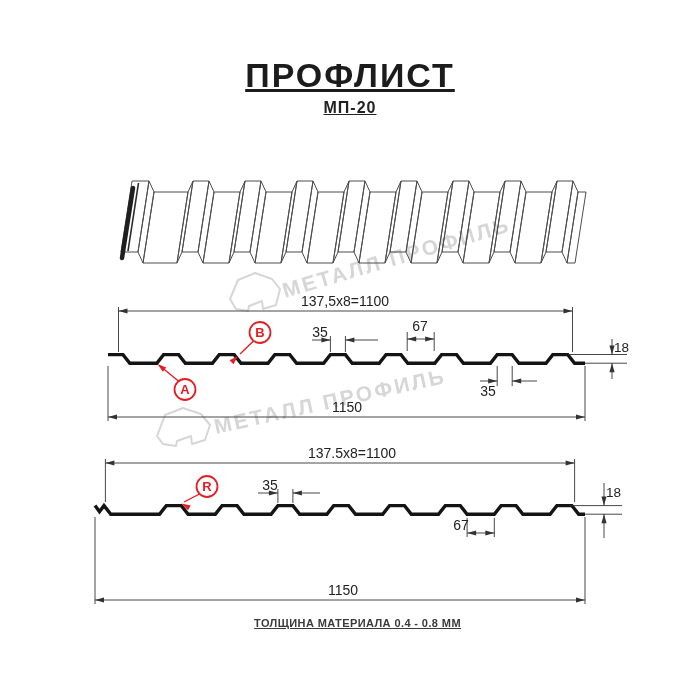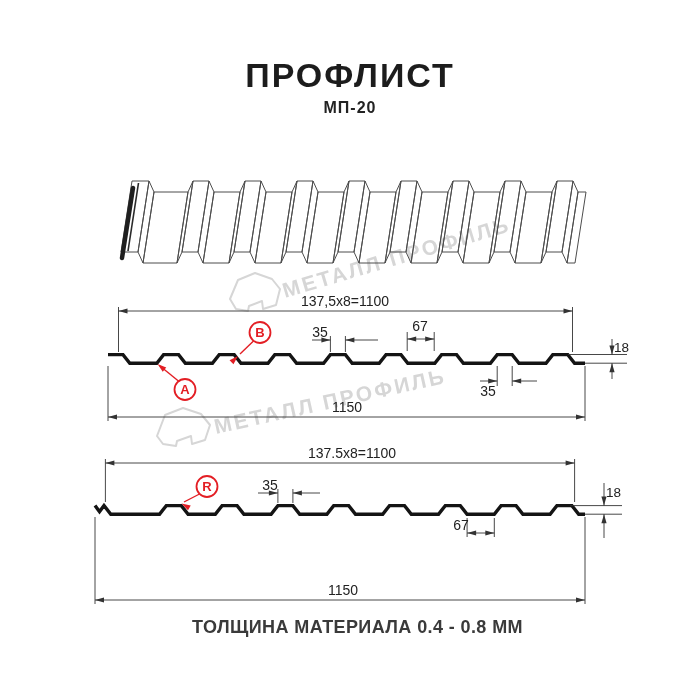--- a/index.html
+++ b/index.html
@@ -1,21 +1,21 @@
 <!DOCTYPE html>
 <html><head>
 <meta charset="utf-8">
 <style>
   html,body{margin:0;padding:0;}
   body{width:700px;height:700px;background:#ffffff;position:relative;overflow:hidden;
        font-family:"Liberation Sans", sans-serif;}
-  .abs{position:absolute;left:0;right:0;text-align:center;}
+  .abs{position:absolute;left:0;right:0;text-align:center;text-decoration:underline;}
   .title{top:56px;font-size:34px;font-weight:700;letter-spacing:2px;color:#1c1c1c;}
   .subtitle{top:99px;font-size:16px;font-weight:700;letter-spacing:1px;color:#222;text-align:center;}
-  .footer{top:617px;font-size:18px;font-weight:700;letter-spacing:0.4px;color:#3a3a3a;margin-left:15px;}
+  .footer{top:617px;font-size:11px;font-weight:700;letter-spacing:0.4px;color:#3a3a3a;margin-left:15px;}
   svg{position:absolute;left:0;top:0;}
   .dimtxt{font-size:14px;fill:#222;}
   .dimtxt-sm{font-size:13.5px;fill:#222;}
   .lbltxt{font-size:13px;font-weight:700;}
   .wmtxt{font-size:21px;font-weight:700;letter-spacing:2.5px;}
 </style>
 </head>
 <body>
 
 <div class="abs title">ПРОФЛИСТ</div>

